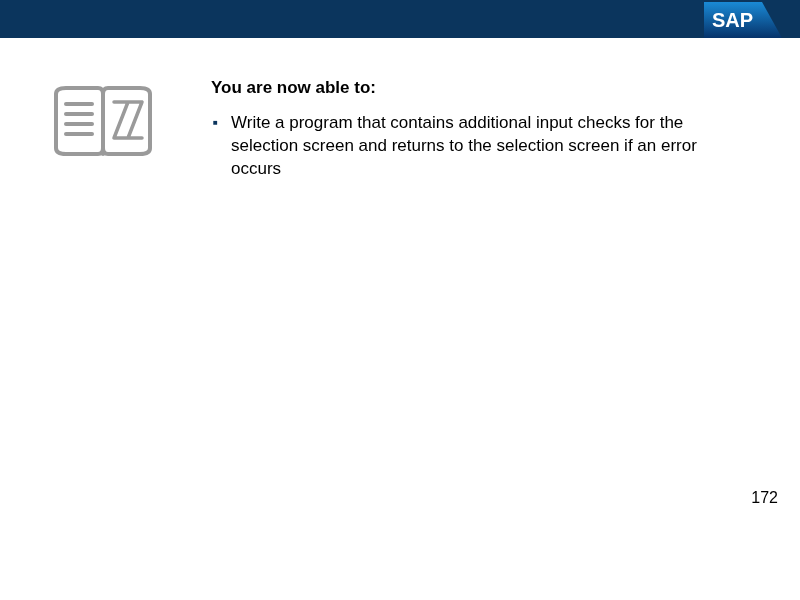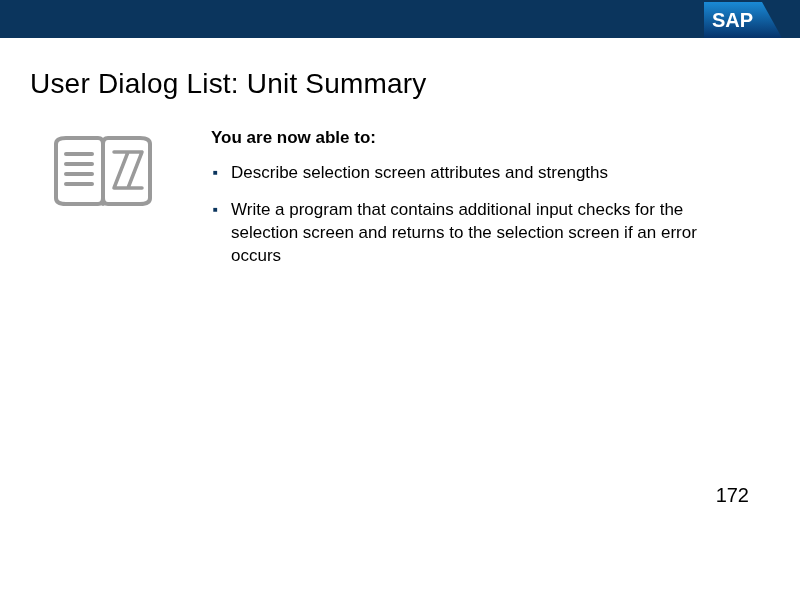--- a/index.html
+++ b/index.html
@@ -8,21 +8,21 @@
   .logo { position: absolute; right: 18px; top: 2px; }
   .top-gap { height: 12px; background: #fff; }
   .title { font-size: 28px; font-weight: 400; padding: 18px 0 0 30px; letter-spacing: 0.2px; }
   .content { display: flex; padding: 28px 30px 0 48px; gap: 28px; }
   .icon-col { width: 135px; flex-shrink: 0; padding-top: 4px; }
   .text-col { flex: 1; padding-right: 40px; }
   .lead { font-weight: 700; font-size: 17px; margin-bottom: 14px; }
   ul.bullets { list-style: none; }
   ul.bullets li { position: relative; padding-left: 20px; font-size: 17px; line-height: 1.35; margin-bottom: 14px; }
   ul.bullets li::before { content: "■"; font-size: 8px; color: #0b355d; position: absolute; left: 2px; top: 6px; }
-  .page-num { position: absolute; right: 51px; bottom: 22px; font-size: 20px; }
+  .page-num { position: absolute; right: 22px; bottom: 22px; font-size: 16px; }
   .slide { position: relative; width: 800px; height: 529px; }
 </style>
 </head>
 <body>
 
 <div class="slide">
 
   <div class="header-bar">
     <div class="logo">
       <svg width="78" height="36" viewBox="0 0 78 36">
@@ -33,21 +33,20 @@
           </linearGradient>
         </defs>
         <path d="M0 0 H58 L78 36 H0 Z" fill="url(#g1)"></path>
         <text x="8" y="25" font-family="Arial" font-weight="900" font-size="20" fill="#ffffff">SAP</text>
       </svg>
     </div>
   </div>
 
   <div class="top-gap"></div>
 
-  <h1 class="title">User Dialog List: Unit Summary</h1>
 
   <div class="content">
     <div class="icon-col">
       <span>
         <svg width="110" height="80" viewBox="0 0 110 80">
           <g fill="none" stroke="#9a9a9a" stroke-width="4" stroke-linejoin="round" stroke-linecap="round">
             <path d="M8 12 Q8 6 18 6 H50 Q55 6 55 12 V66 Q55 72 50 72 H18 Q8 72 8 66 Z"></path>
             <path d="M102 12 Q102 6 92 6 H60 Q55 6 55 12 V66 Q55 72 60 72 H92 Q102 72 102 66 Z"></path>
             <path d="M55 12 V72"></path>
             <line x1="18" y1="22" x2="44" y2="22"></line>
@@ -56,20 +55,19 @@
             <line x1="18" y1="52" x2="44" y2="52"></line>
             <path d="M66 20 L94 20 M66 56 L94 56 M80 20 L66 56 M94 20 L80 56" stroke-width="3.5"></path>
           </g>
         </svg>
       </span>
     </div>
 
     <div class="text-col">
       <p class="lead">You are now able to:</p>
       <ul class="bullets">
-        <li>Describe selection screen attributes and strengths</li>
         <li>Write a program that contains additional input checks for the selection screen and returns to the selection screen if an error occurs</li>
       </ul>
     </div>
   </div>
 
   <div class="page-num">172</div>
 </div>
 
 </body></html>

